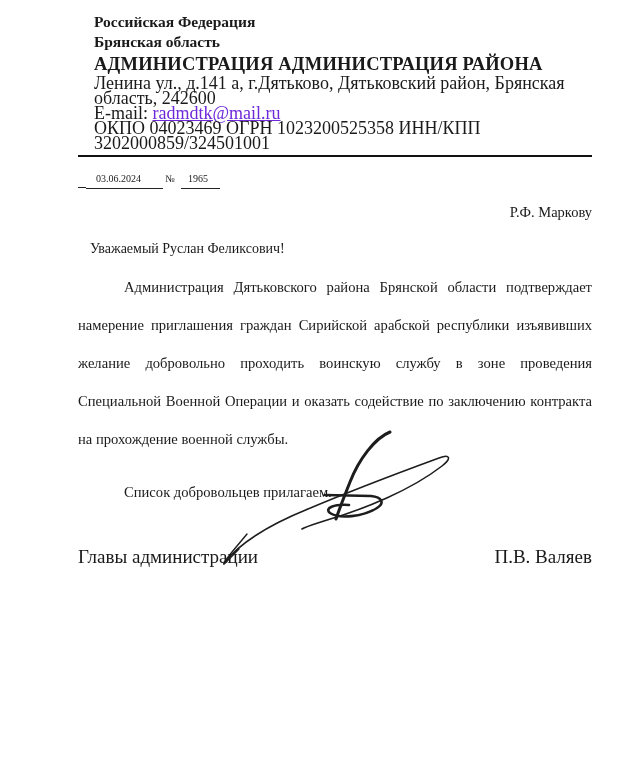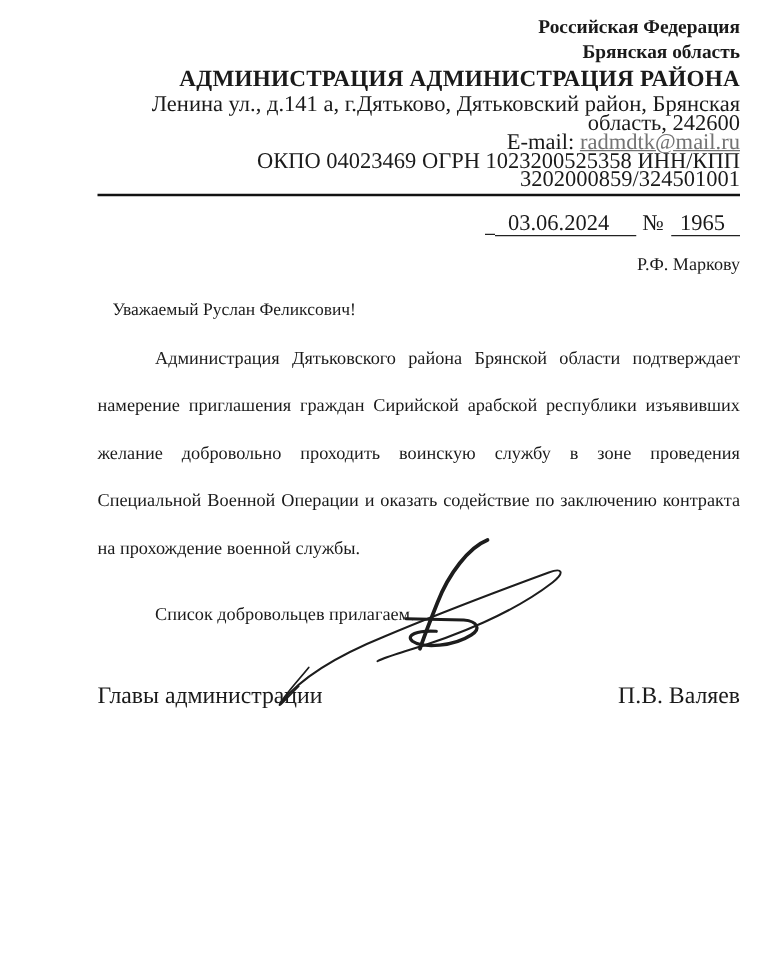--- a/index.html
+++ b/index.html
@@ -14,55 +14,54 @@
     margin: 0 auto;
     background: #ffffff;
     box-sizing: border-box;
     padding: 12px 30px 0 78px;
     font-family: "Liberation Serif", "DejaVu Serif", serif;
     color: #1a1a1a;
     overflow: hidden;
   }
   
   .letterhead {
-    text-align: right;
+    text-align: left;
     padding-left: 16px;
   }
   .lh-country, .lh-region {
     font-weight: bold;
     font-size: 15.5px;
     line-height: 20px;
   }
   .lh-org {
     font-weight: bold;
     font-size: 18.5px;
     line-height: 24px;
     letter-spacing: 0.2px;
     white-space: nowrap;
   }
   .lh-small {
     font-size: 18px;
     line-height: 15px;
   }
   .email-link {
-    color: #737373;
+    color: #6d28d9;
     text-decoration: underline;
     cursor: pointer;
   }
   .header-divider {
     border: none;
     border-top: 2px solid #111;
     margin: 4px 0 0 0;
   }
   
   .ref-line {
     margin-top: 13px;
-    font-size: 18px;
+    font-size: 10px;
     line-height: 17px;
-    text-align: right;
   }
   .ufield {
     border-bottom: 1px solid #222;
     display: inline-block;
   }
   .ufield.date { padding: 0 22px 1px 10px; }
   .ufield.num  { padding: 0 12px 1px 7px; margin-left: 6px; }
   .ref-lead { border-bottom: 1px solid #222; display:inline-block; width: 8px; }
   
   .addressee {

